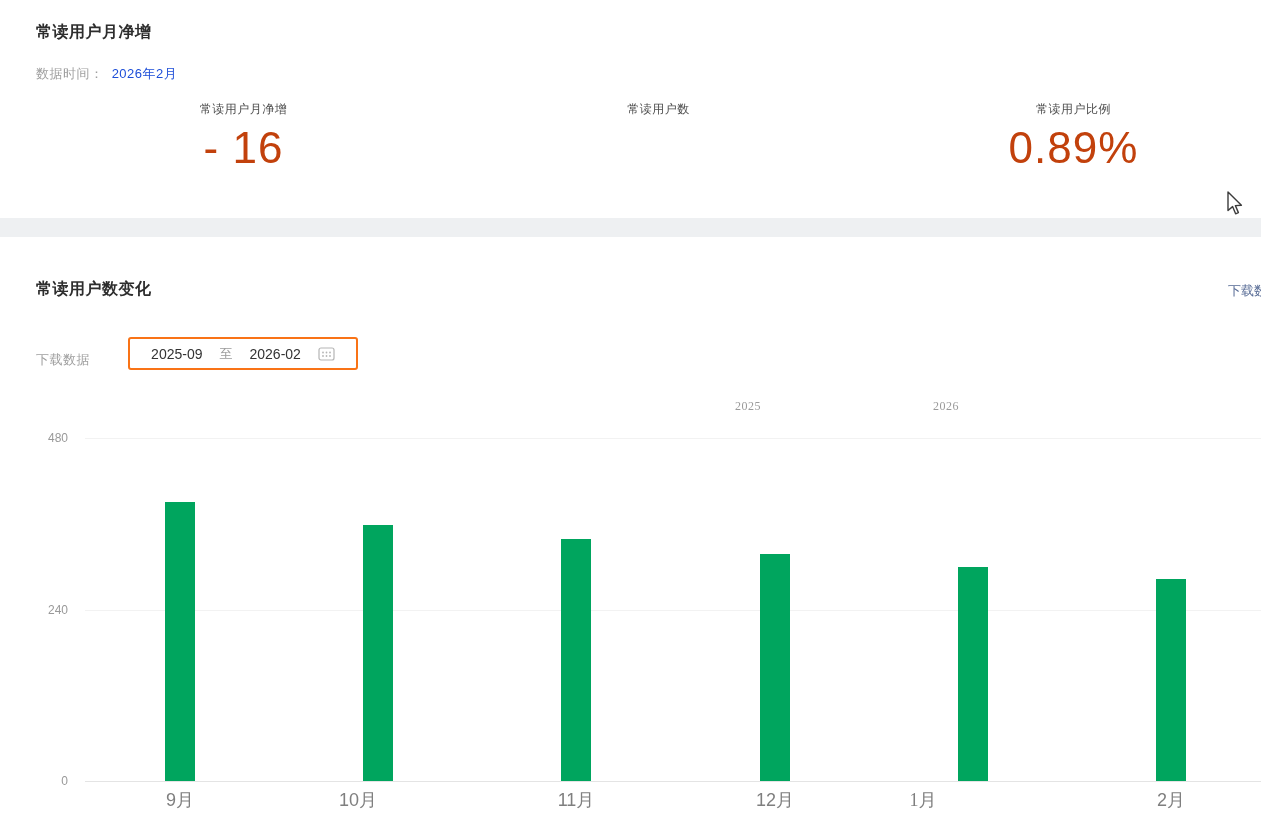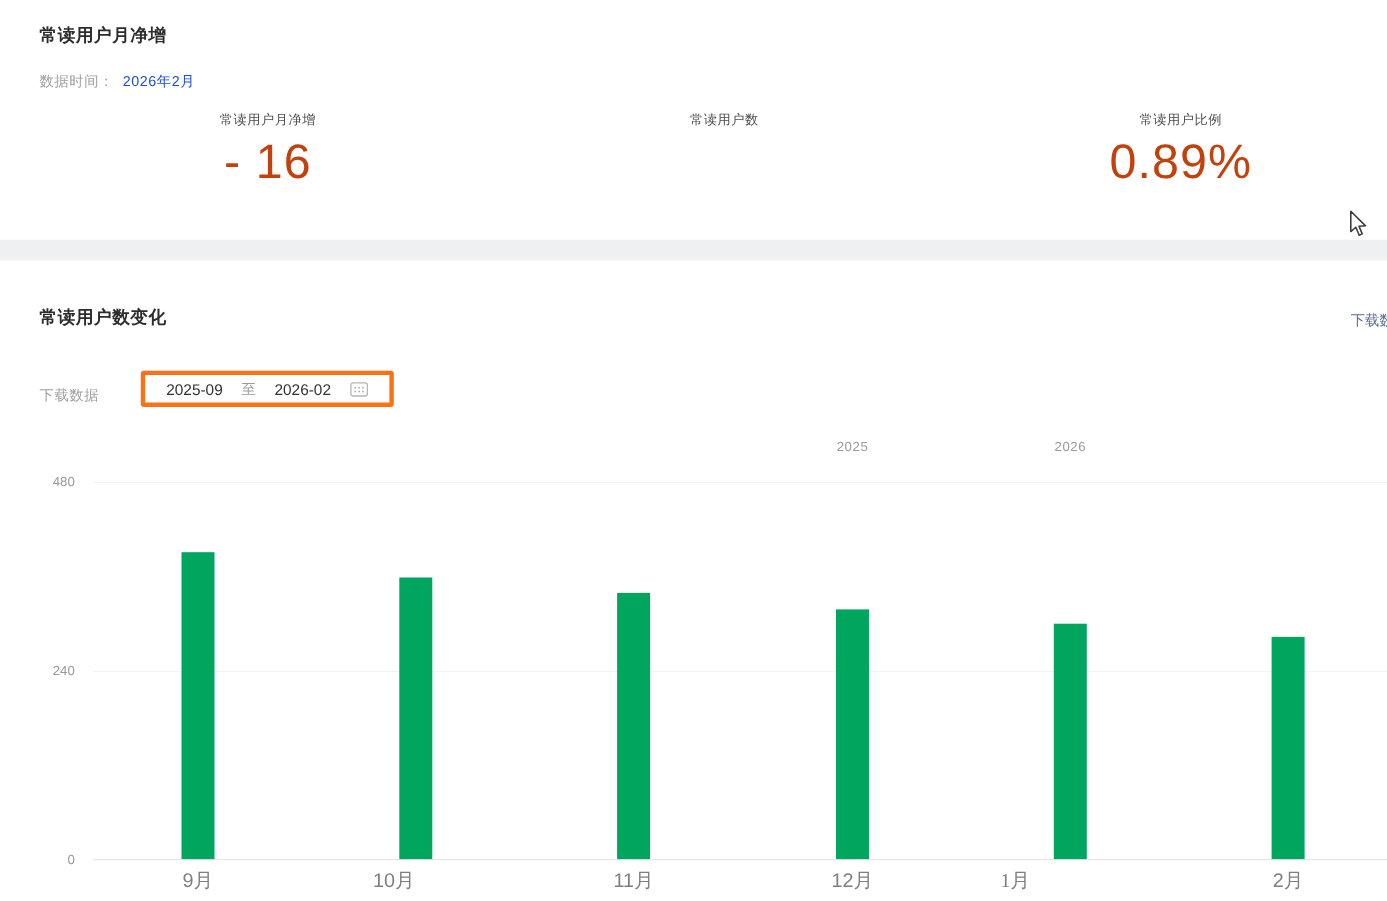--- a/index.html
+++ b/index.html
@@ -42,21 +42,21 @@
   .download-link{
     position:absolute;left:1228px;top:45px;width:80px;
     font-size:13px;color:#576b95;text-decoration:none;cursor:pointer;white-space:nowrap;
   }
   .filter-label{
     position:absolute;left:36px;top:114px;
     font-size:13px;color:#9e9e9e;letter-spacing:.5px;
   }
   .date-picker{
     position:absolute;left:128px;top:100px;width:230px;height:33px;
-    border:4px solid #f97316;border-radius:3px;background:#fff;
+    border:2px solid #f97316;border-radius:3px;background:#fff;
     display:flex;align-items:center;justify-content:center;gap:17px;
     box-sizing:border-box;cursor:pointer;
   }
   .date-picker .dp-date{font-size:14px;color:#333;}
   .date-picker .dp-sep{font-size:13px;color:#9b9b9b;}
   .date-picker .dp-icon{display:flex;align-items:center;}
 
   
   #chart{position:absolute;left:0;top:0;width:1261px;height:582px;}
   .gridline{position:absolute;height:1px;background:#f2f2f2;}
@@ -64,22 +64,22 @@
   .ytick{
     position:absolute;width:40px;text-align:right;
     font-size:12px;color:#999;
   }
   .bar{position:absolute;width:30px;}
   .xlabel{
     position:absolute;width:80px;text-align:center;
     font-size:18px;color:#7f7f7f;
   }
   .yearlabel{
-    position:absolute;width:80px;text-align:center;
-    font-size:12px;color:#9a9a9a;letter-spacing:.5px;
+    position:absolute;width:80px;
+    font-size:12px;color:#9a9a9a;letter-spacing:.5px;font-family:Liberation Serif, serif;
   }
 
   
   .cursor{position:absolute;left:1226px;top:191px;z-index:20;}
 </style>
 </head>
 <body>
 
 <div id="app">
 

